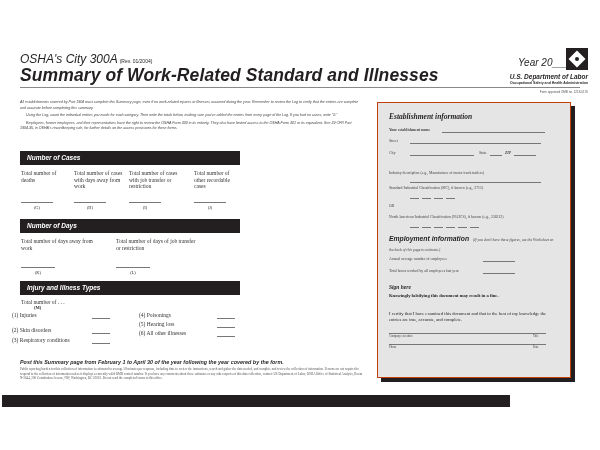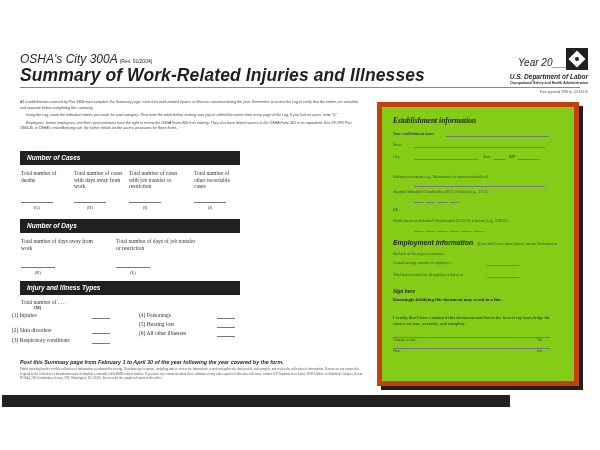--- a/index.html
+++ b/index.html
@@ -17,33 +17,33 @@
   .dept { left:470px; top:73px; width:118px; text-align:right; font-size:6.5px; font-weight:bold; font-style:italic; }
   .agency { left:440px; top:81px; width:148px; text-align:right; font-size:3.5px; font-weight:bold; }
   .omb { left:470px; top:90px; width:118px; text-align:right; font-size:3px; color:#555; }
   .intro { left:20px; top:100px; width:345px; font-size:3.6px; font-style:italic; line-height:5.5px; color:#444; }
   .intro p { margin:0 0 2px 0; }
   .bar { left:20px; width:220px; height:14px; background:#231f20; color:#fff; font-size:6.5px; font-weight:bold; font-style:italic; line-height:14px; padding-left:7px; box-sizing:border-box; }
   .lbl { font-size:5.5px; line-height:6.5px; color:#333; }
   .blank { height:1px; background:#777; }
   .code { font-size:4.5px; color:#333; text-align:center; }
   .tinyline { height:0.8px; background:#777; }
-  .estab { left:377px; top:102px; width:192px; height:274px; border:5px solid #c2410c; background:#84cc16; box-shadow:4px 4px 0 #231f20; }
+  .estab { left:377px; top:102px; width:192px; height:274px; border:1px solid #c2410c; background:#e5e5e5; box-shadow:4px 4px 0 #231f20; }
   .estab-inner { position:relative; width:100%; height:100%; }
   .eh { font-size:7.5px; font-weight:bold; font-style:italic; }
   .ef { font-size:3.8px; color:#444; }
   .post { left:20px; top:359px; font-size:5.4px; font-weight:bold; font-style:italic; white-space:nowrap; }
   .burden { left:20px; top:367px; width:345px; font-size:3.2px; line-height:4.6px; color:#555; }
   .footer-bar { left:2px; top:395px; width:508px; height:12px; background:#231f20; }
 </style>
 </head>
 <body>
 
 <div class="abs form-no sans"><span>OSHA's City 300A</span><span class="rev">(Rev. 01/2004)</span></div>
-<div class="abs title sans">Summary of Work-Related Injuries and Illnesses</div>
+<div class="abs title sans">Summary of Work-Related Standard and Illnesses</div>
 <div class="abs title-rule"></div>
 <div class="abs year sans">Year 20___</div>
 <div class="abs logo">
     <div class="d"></div>
     <div class="c"></div>
   </div>
 <div class="abs dept sans">U.S. Department of Labor</div>
 <div class="abs agency sans">Occupational Safety and Health Administration</div>
 <div class="abs omb sans">Form approved OMB no. 1218-0176</div>
 

